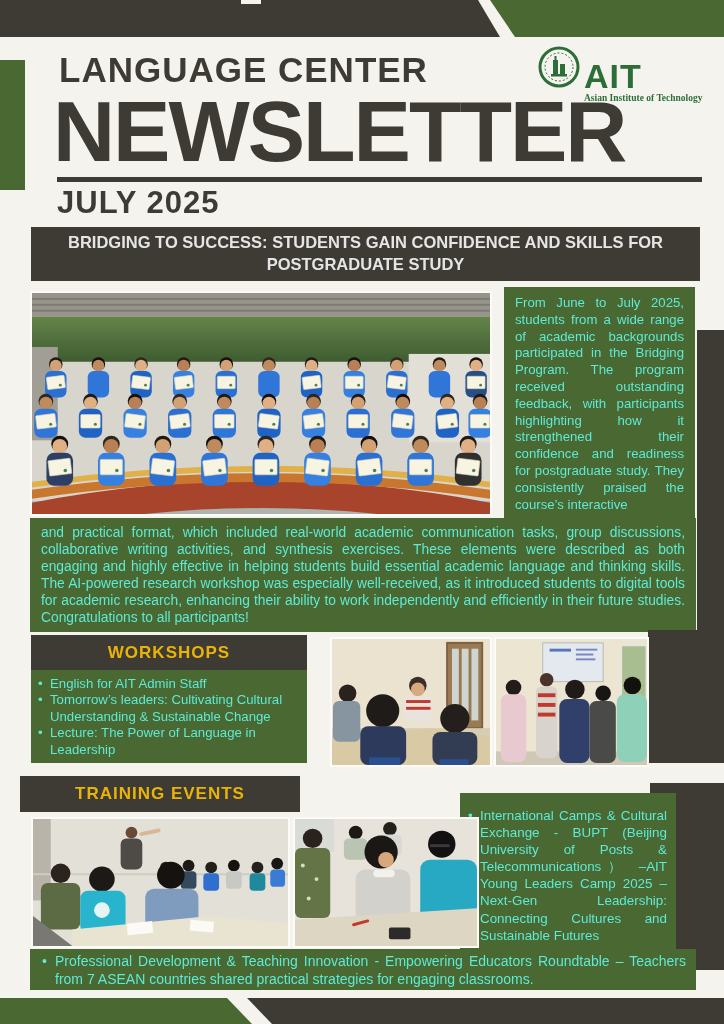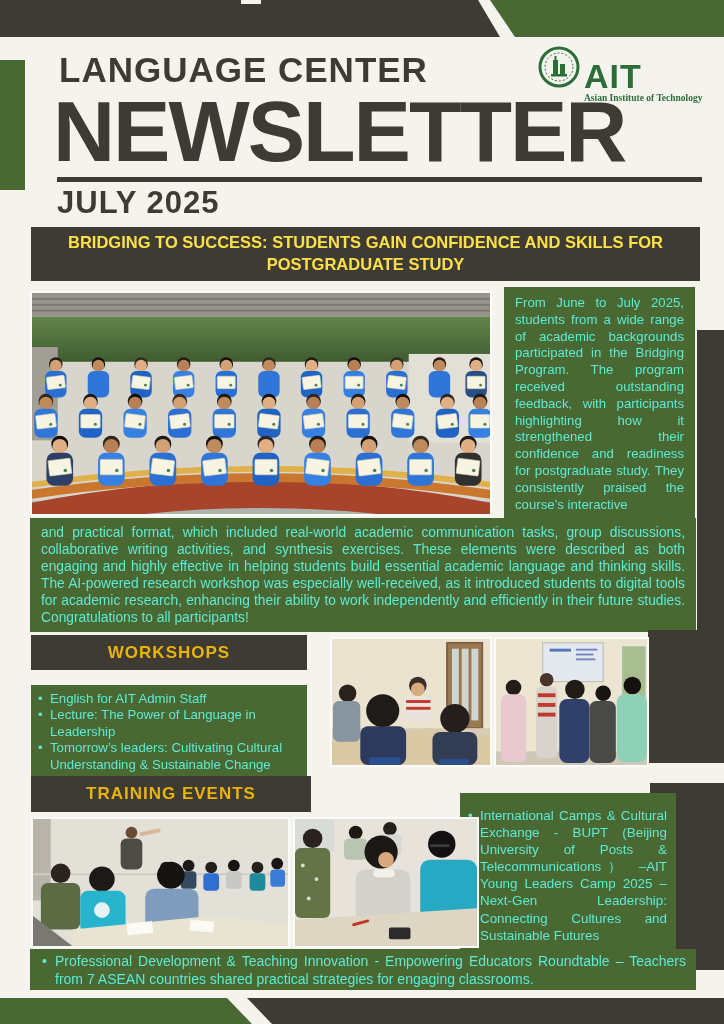--- a/index.html
+++ b/index.html
@@ -22,21 +22,21 @@
   .issue{position:absolute;left:57px;top:185px;font-size:31px;font-weight:700;letter-spacing:1px;}
 
   .logo{position:absolute;left:538px;top:46px;display:flex;align-items:flex-start;}
   .logo-seal{width:42px;height:42px;margin-right:4px;}
   .logo-text{display:flex;flex-direction:column;margin-top:17px;}
   .logo-acronym{font-size:34px;font-weight:700;color:#2d6e38;line-height:.8;letter-spacing:1px;}
   .logo-name{font-family:"Liberation Serif",serif;font-size:9.5px;font-weight:700;color:#2d6e38;margin-top:3px;}
 
   
   .banner{position:absolute;left:31px;top:227px;width:669px;height:54px;background:#3e3b35;
-          color:#fde047;display:flex;align-items:center;justify-content:center;text-align:center;
+          color:#e5e5e5;display:flex;align-items:center;justify-content:center;text-align:center;
           font-weight:700;font-size:16.5px;line-height:1.32;padding:0 28px;box-sizing:border-box;}
 
   
   .photo{position:absolute;overflow:hidden;border:2px solid #fcfbf7;box-sizing:border-box;background:#d8d5cc;}
   .photo svg{display:block;width:100%;height:100%;}
   .main-photo{left:30px;top:291px;width:462px;height:225px;}
   .ws-photo-1{left:330px;top:637px;width:162px;height:130px;}
   .ws-photo-2{left:494px;top:637px;width:155px;height:130px;}
   .tr-photo-1{left:31px;top:817px;width:259px;height:131px;}
   .tr-photo-2{left:293px;top:817px;width:186px;height:131px;}
@@ -51,27 +51,27 @@
   
   .darkblock{position:absolute;background:#3e3b35;}
   .strip-main{left:697px;top:330px;width:27px;height:300px;}
   .block-workshops{left:648px;top:630px;width:76px;height:133px;}
   .block-training{left:650px;top:783px;width:74px;height:187px;}
 
   
   .section-bar{position:absolute;background:#3e3b35;color:#eab308;font-weight:700;font-size:17px;
                letter-spacing:1px;display:flex;align-items:center;justify-content:center;}
   .workshops-bar{left:31px;top:635px;width:276px;height:35px;}
-  .training-bar{left:31px;top:776px;width:280px;height:36px;}
+  .training-bar{left:20px;top:776px;width:280px;height:36px;}
 
   
   .greenbox ul{margin:0;padding:0;list-style:none;}
   .greenbox li{position:relative;padding-left:14px;}
   .greenbox li::before{content:"•";position:absolute;left:2px;}
-  .workshops-list-box{left:31px;top:670px;width:276px;height:93px;padding:6px 8px 0 5px;margin-top:15px;}
+  .workshops-list-box{left:31px;top:670px;width:276px;height:93px;padding:6px 8px 0 5px;}
   .workshops-list-box li{font-size:13.2px;line-height:16.4px;}
   .training-box{left:460px;top:793px;width:216px;height:197px;padding:14px 9px 0 6px;}
   .training-box li{font-size:13.4px;line-height:17.1px;text-align:justify;}
   .bottom-bar{left:30px;top:949px;width:666px;height:41px;padding:4px 10px 0 8px;}
   .bottom-bar li{font-size:14px;line-height:17.5px;text-align:justify;padding-left:17px;}
   .bottom-bar li::before{left:4px;}
 
   
   .footer-green{position:absolute;left:0;top:998px;width:724px;height:26px;background:#4a6832;
                 clip-path:polygon(0 0,227px 0,252px 26px,0 26px);}
@@ -297,22 +297,22 @@
   <div class="darkblock strip-main"></div>
   <div class="darkblock block-workshops"></div>
   <div class="darkblock block-training"></div>
 
   <div class="section-bar workshops-bar">
     <span>WORKSHOPS</span>
   </div>
   <div class="greenbox workshops-list-box">
     <ul>
       <li>English for AIT Admin Staff</li>
+      <li>Tomorrow’s leaders: Cultivating Cultural Understanding &amp; Sustainable Change</li>
       <li>Lecture: The Power of Language in Leadership</li>
-      <li>Tomorrow’s leaders: Cultivating Cultural Understanding &amp; Sustainable Change</li>
     </ul>
   </div>
 
   <figure class="photo ws-photo-1" style="margin:0;">
     <svg viewBox="0 0 162 130" preserveAspectRatio="none">
       <rect x="0" y="0" width="162" height="130" fill="#ebe3cf"></rect>
       <rect x="118" y="4" width="36" height="88" fill="#9a7a52" stroke="#7d6140" stroke-width="2"></rect>
       <rect x="123" y="10" width="7" height="74" fill="#cfd6d2"></rect>
       <rect x="133" y="10" width="7" height="74" fill="#cfd6d2"></rect>
       <rect x="143" y="10" width="7" height="74" fill="#cfd6d2"></rect>

